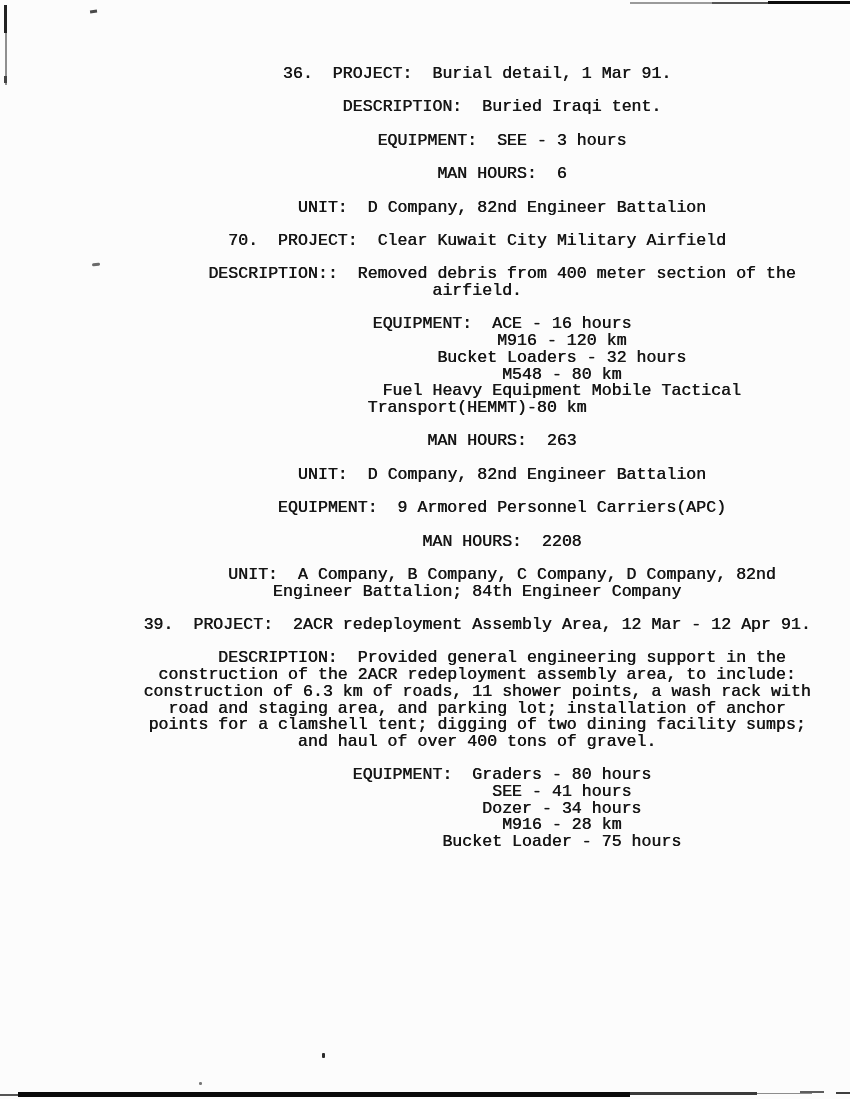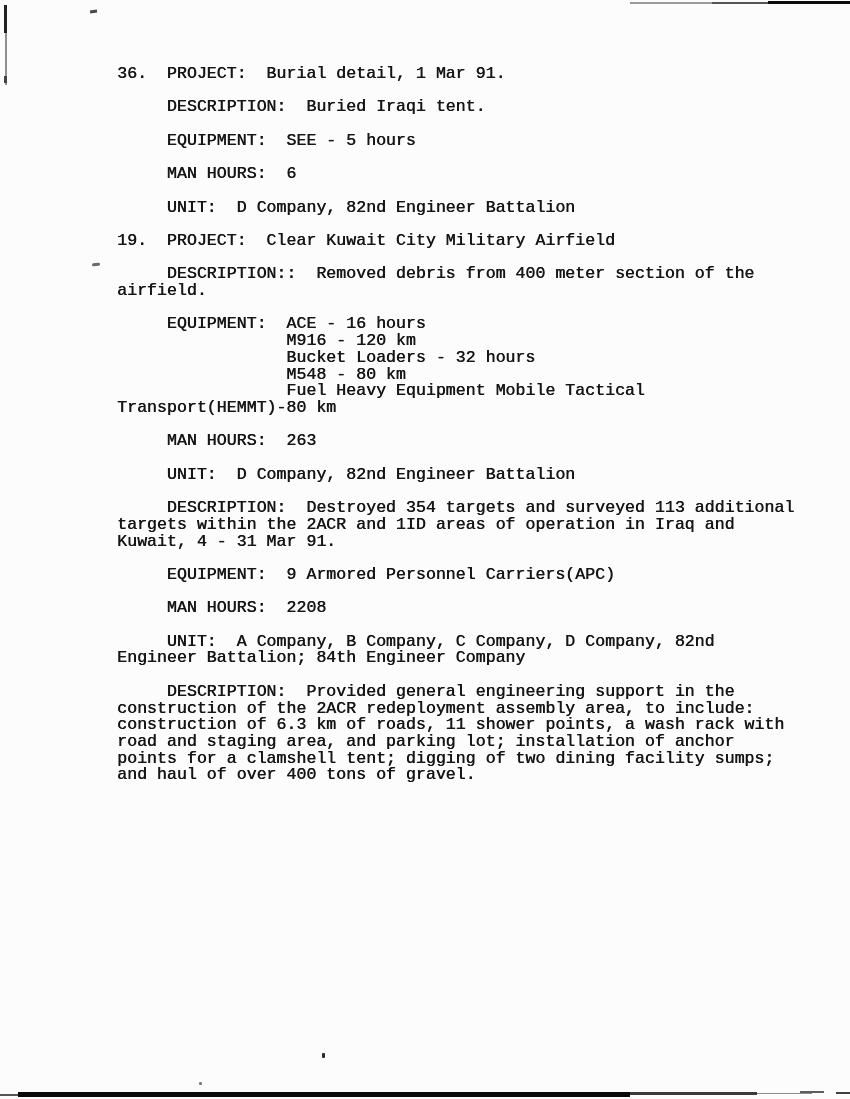--- a/index.html
+++ b/index.html
@@ -17,20 +17,21 @@
     color: var(--ink, #161616);
     font-size: 16.6px;
     line-height: 16.7px;
     text-shadow: 0.5px 0 0 currentColor;
   }
   #doc section { margin: 0; padding: 0; }
   .para {
     margin: 0 0 16.7px 0;
     white-space: pre;
     font: inherit;
+    text-align: center;
   }
   .artifact { position: absolute; }
   
   .tr-line-1 { left: 630px; top: 2px;  width: 82px;  height: 1.5px; background: #9a9a9a; }
   .tr-line-2 { left: 712px; top: 1.5px; width: 56px; height: 2px;   background: #555; }
   .tr-line-3 { left: 768px; top: 0.5px; width: 82px; height: 3px;   background: #0d0d0d; }
   
   .left-line-dark { left: 4px; top: 5px;  width: 2.5px; height: 28px; background: #222; }
   .left-line-grey { left: 5px; top: 33px; width: 1.5px; height: 52px; background: #8f8f8f; }
   .left-line-spot { left: 4px; top: 76px; width: 2.5px; height: 7px;  background: #444; }
@@ -64,47 +65,50 @@
 <div class="artifact b-line-1"></div>
 <div class="artifact b-line-2"></div>
 <div class="artifact b-line-3"></div>
 <div class="artifact b-dash-1"></div>
 <div class="artifact b-dash-2"></div>
 
 <main id="doc">
     <section>
       <p class="para">36.  PROJECT:  Burial detail, 1 Mar 91.</p>
       <p class="para">     DESCRIPTION:  Buried Iraqi tent.</p>
-      <p class="para">     EQUIPMENT:  SEE - 5 hours</p>
+      <p class="para">     EQUIPMENT:  SEE - 3 hours</p>
       <p class="para">     MAN HOURS:  6</p>
       <p class="para">     UNIT:  D Company, 82nd Engineer Battalion</p>
     </section>
     <section>
-      <p class="para">19.  PROJECT:  Clear Kuwait City Military Airfield</p>
+      <p class="para">70.  PROJECT:  Clear Kuwait City Military Airfield</p>
       <p class="para">     DESCRIPTION::  Removed debris from 400 meter section of the
 airfield.</p>
       <p class="para">     EQUIPMENT:  ACE - 16 hours
                  M916 - 120 km
                  Bucket Loaders - 32 hours
                  M548 - 80 km
                  Fuel Heavy Equipment Mobile Tactical
 Transport(HEMMT)-80 km</p>
       <p class="para">     MAN HOURS:  263</p>
       <p class="para">     UNIT:  D Company, 82nd Engineer Battalion</p>
     </section>
     <section>
-      <p class="para">     DESCRIPTION:  Destroyed 354 targets and surveyed 113 additional
-targets within the 2ACR and 1ID areas of operation in Iraq and
-Kuwait, 4 - 31 Mar 91.</p>
       <p class="para">     EQUIPMENT:  9 Armored Personnel Carriers(APC)</p>
       <p class="para">     MAN HOURS:  2208</p>
       <p class="para">     UNIT:  A Company, B Company, C Company, D Company, 82nd
 Engineer Battalion; 84th Engineer Company</p>
     </section>
     <section>
+      <p class="para">39.  PROJECT:  2ACR redeployment Assembly Area, 12 Mar - 12 Apr 91.</p>
       <p class="para">     DESCRIPTION:  Provided general engineering support in the
 construction of the 2ACR redeployment assembly area, to include:
 construction of 6.3 km of roads, 11 shower points, a wash rack with
 road and staging area, and parking lot; installation of anchor
 points for a clamshell tent; digging of two dining facility sumps;
 and haul of over 400 tons of gravel.</p>
+      <p class="para">     EQUIPMENT:  Graders - 80 hours
+                 SEE - 41 hours
+                 Dozer - 34 hours
+                 M916 - 28 km
+                 Bucket Loader - 75 hours</p>
     </section>
   </main>
 
 </body></html>

